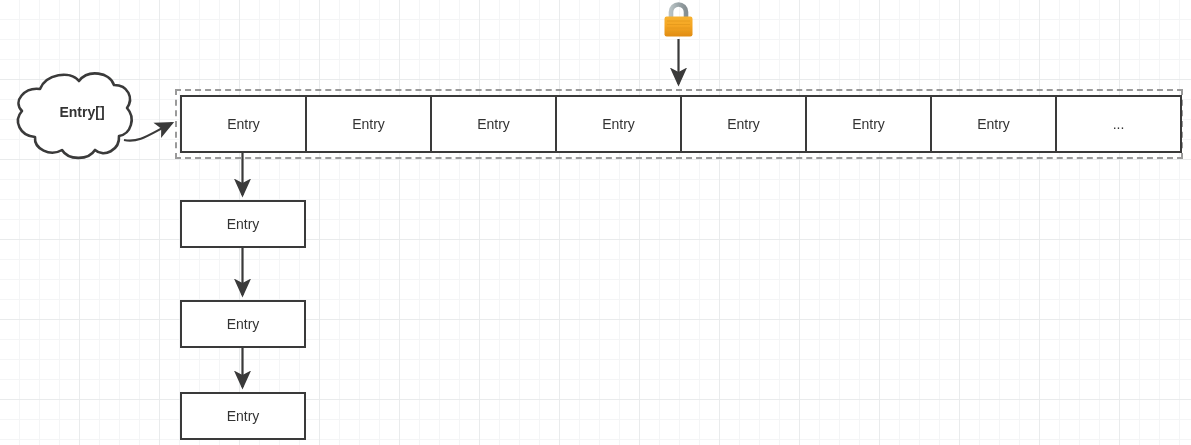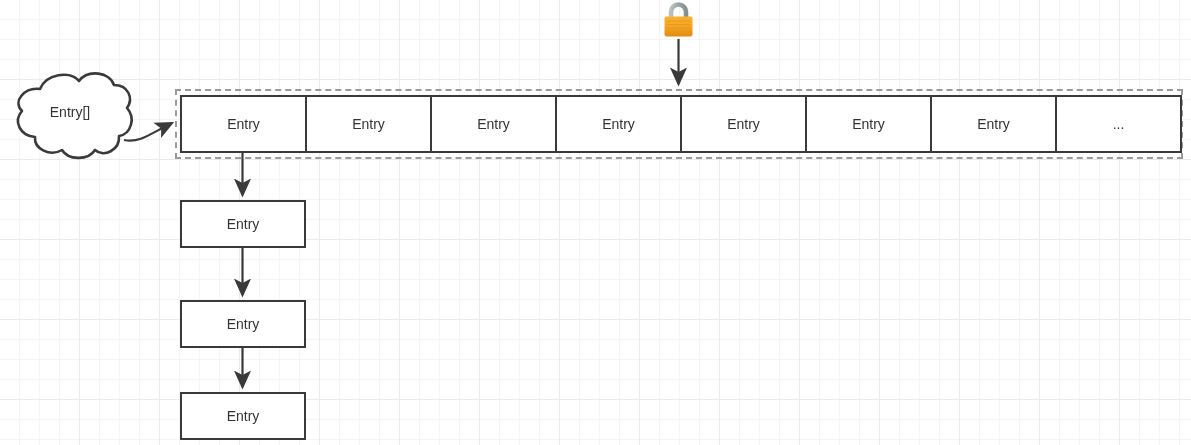--- a/index.html
+++ b/index.html
@@ -85,26 +85,27 @@
     font-size: 14px;
     color: #333333;
   }
   #entry-box-1 { top: 200px; }
   #entry-box-2 { top: 300px; }
   #entry-box-3 { top: 392px; }
 
   
   .cloud-label {
     position: absolute;
-    left: 12px;
+    left: 24px;
     top: 104px;
     width: 116px;
     text-align: center;
     font-size: 14px;
     color: #333333;
+    font-weight: bold;
   }
 </style>
 </head>
 <body>
 
 <div id="canvas">
 
   <svg class="svg-layer" viewBox="0 0 1191 445">
     <defs>
       <marker id="arrowhead" markerWidth="9" markerHeight="9" refX="7.5" refY="4.5" orient="auto" markerUnits="strokeWidth">

